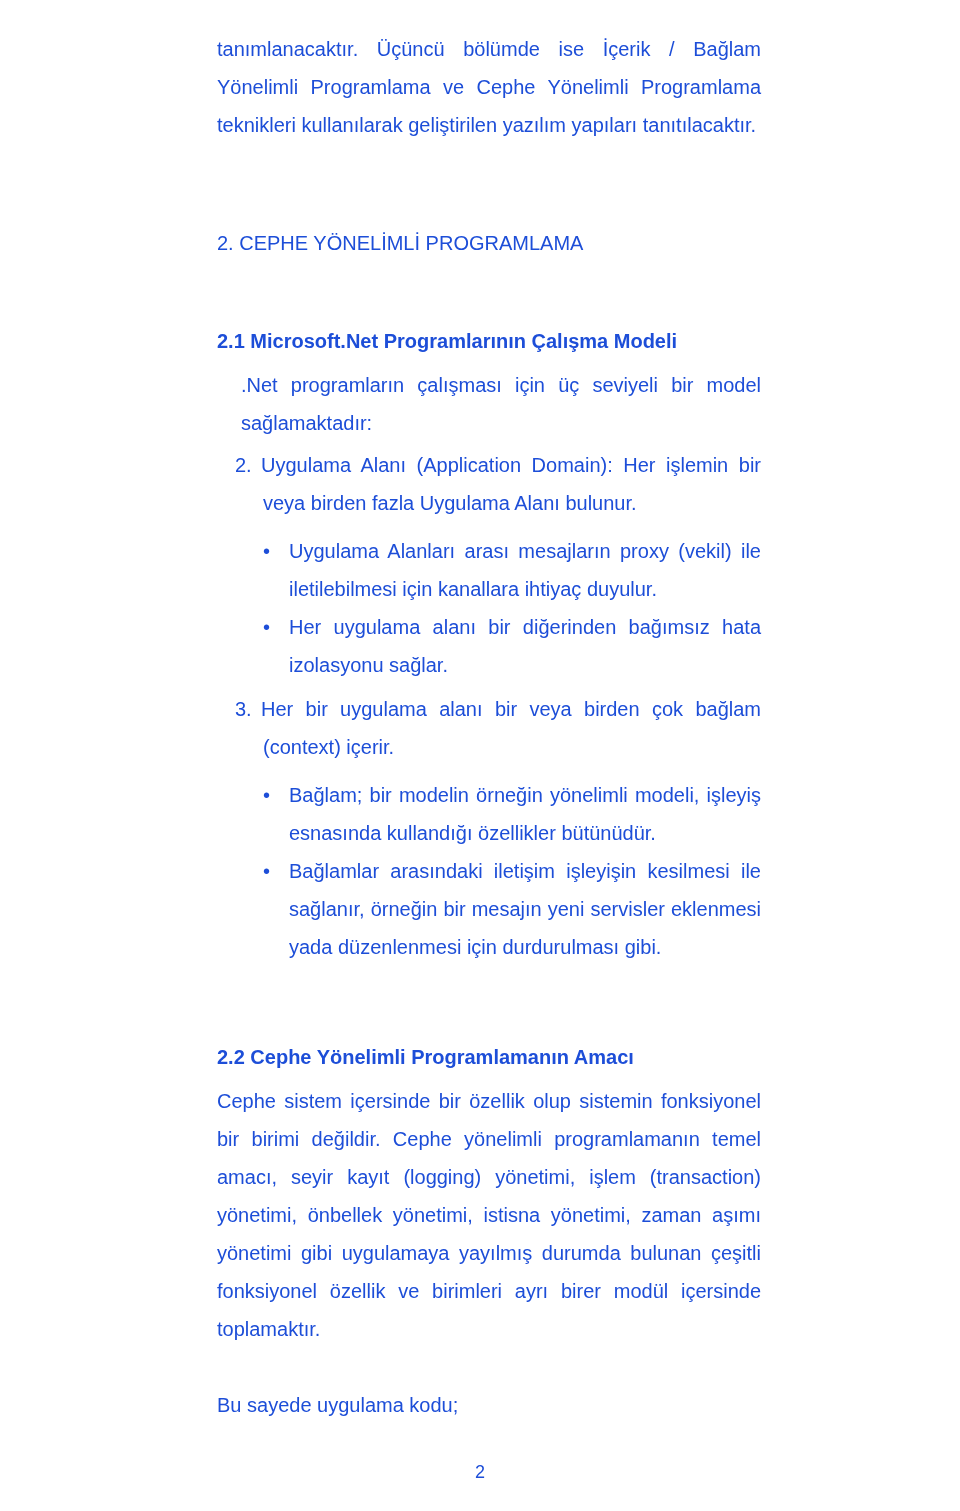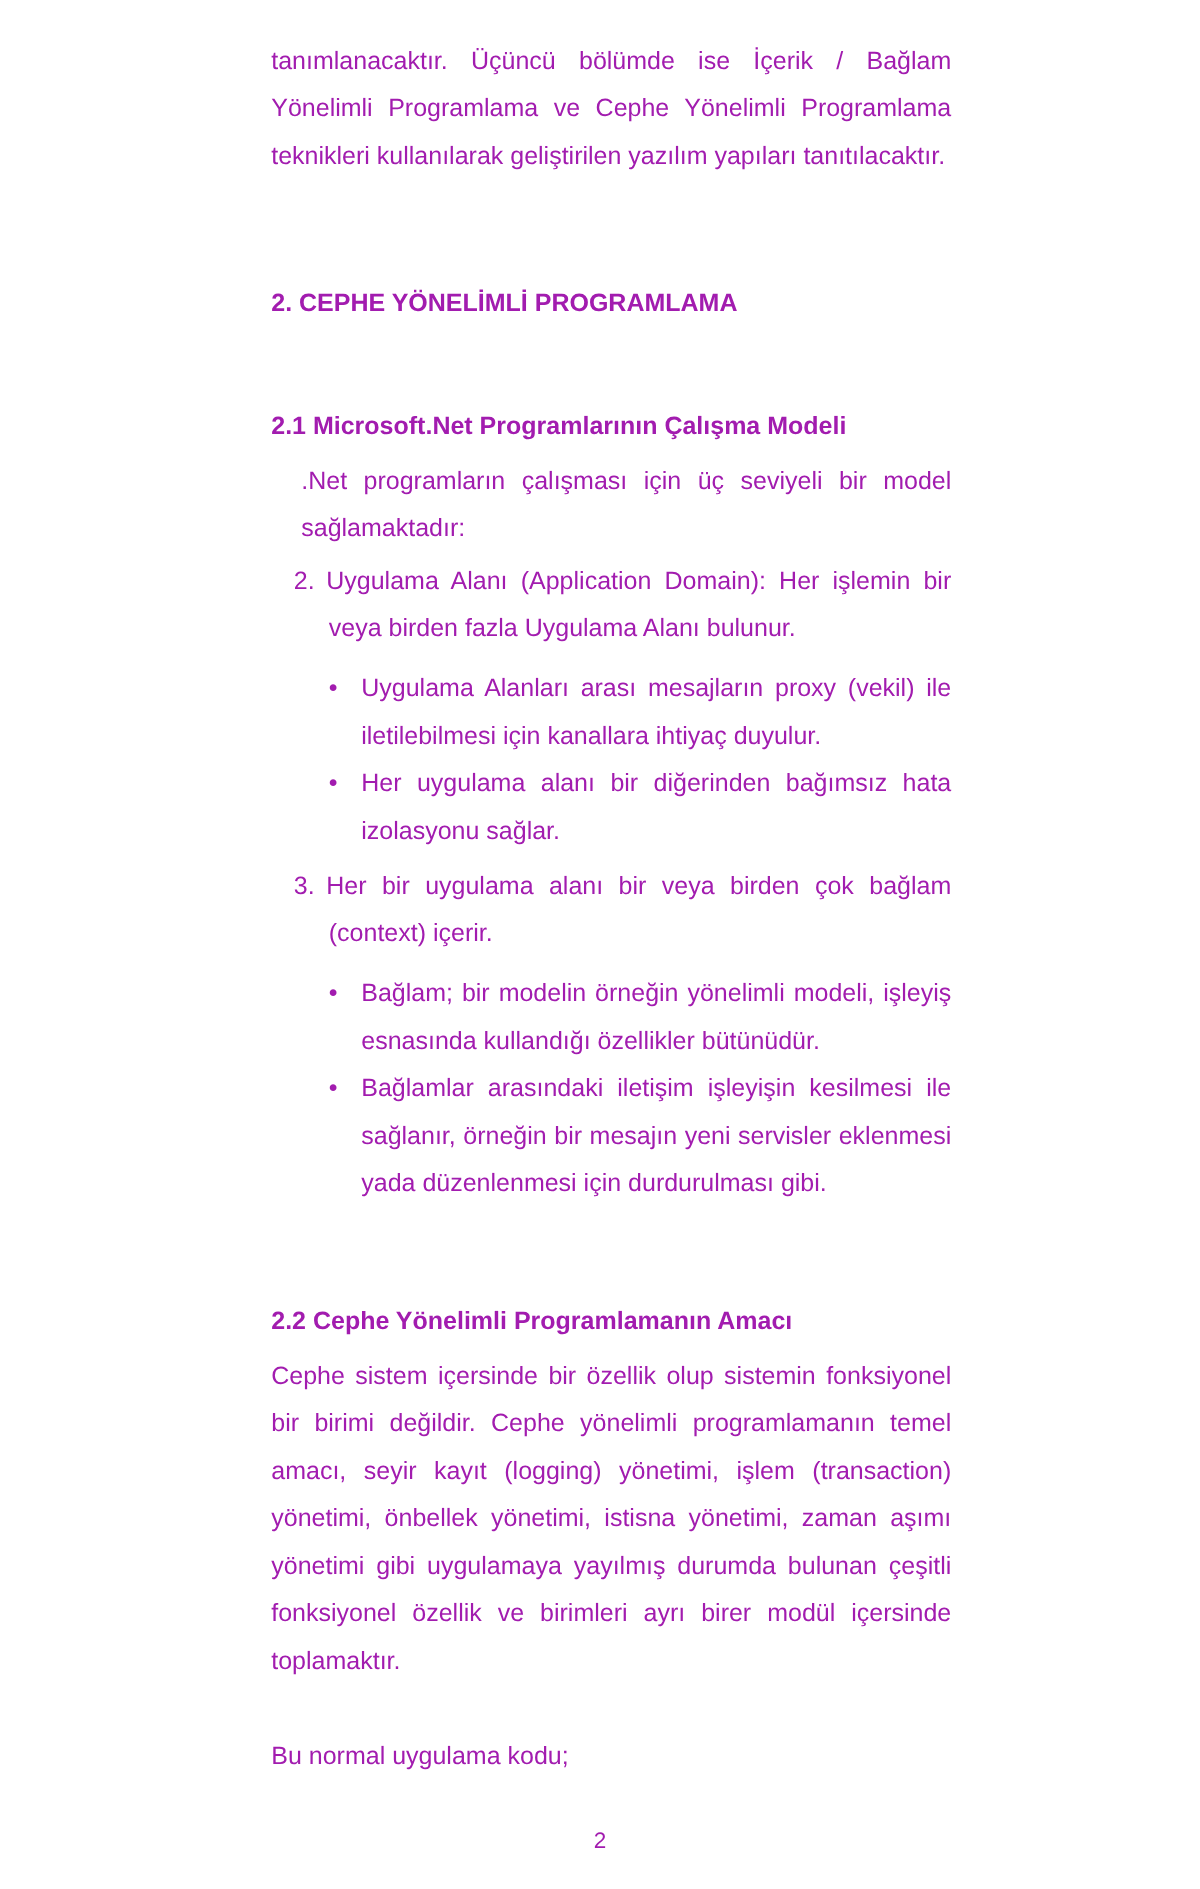--- a/index.html
+++ b/index.html
@@ -10,29 +10,29 @@
   .page {
     width: 762px;
     min-height: 1511px;
     margin: 0 auto;
     background: #ffffff;
     box-sizing: border-box;
     padding: 30px 100px 30px 118px;
     font-family: Arial, Helvetica, sans-serif;
     font-size: 20px;
     line-height: 1.9;
-    color: #a21caf;
+    color: #1d4ed8;
     position: relative;
   }
   .para {
     text-align: justify;
     margin: 0 0 16px 0;
   }
   .heading {
-    font-weight: bold;
+    font-weight: normal;
     margin: 30px 0 8px 0;
   }
   .subheading {
     font-weight: bold;
     margin: 30px 0 6px 0;
   }
   .justify {
     text-align: justify;
     margin-left: 24px;
   }
@@ -128,16 +128,16 @@
 
   <div class="gap-lg"></div>
   <div class="gap-med"></div>
 
   <div class="subheading" style="margin-top:10px">2.2 Cephe Yönelimli Programlamanın Amacı</div>
 
   <p class="para">Cephe sistem içersinde bir özellik olup sistemin fonksiyonel bir birimi değildir. Cephe yönelimli programlamanın temel amacı, seyir kayıt (logging) yönetimi, işlem (transaction) yönetimi, önbellek yönetimi, istisna yönetimi, zaman aşımı yönetimi gibi uygulamaya yayılmış durumda bulunan çeşitli fonksiyonel özellik ve birimleri ayrı birer modül içersinde toplamaktır.</p>
 
   <div class="gap-med"></div>
 
-  <p class="para" style="text-align:left">Bu normal uygulama kodu;</p>
+  <p class="para" style="text-align:left">Bu sayede uygulama kodu;</p>
 
   <div class="pgnum">2</div>
 </div>
 
 </body></html>

